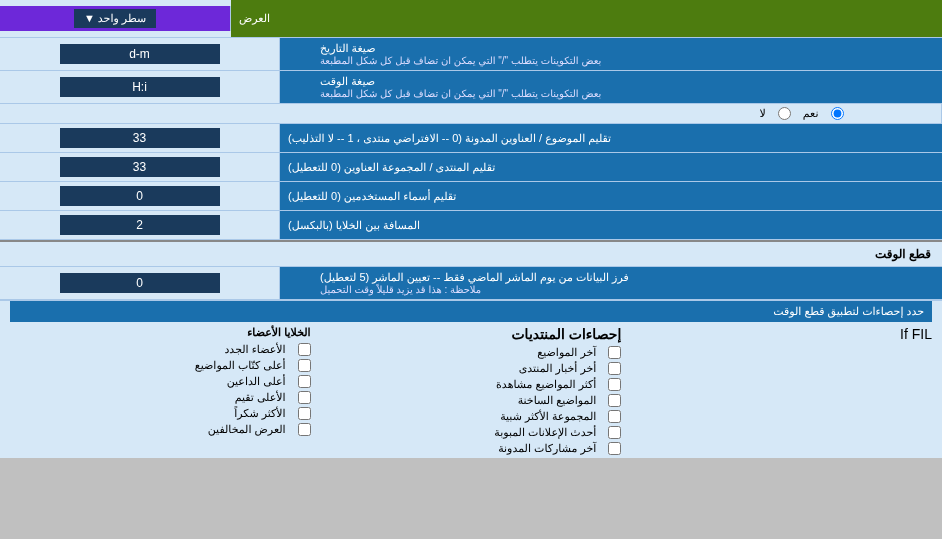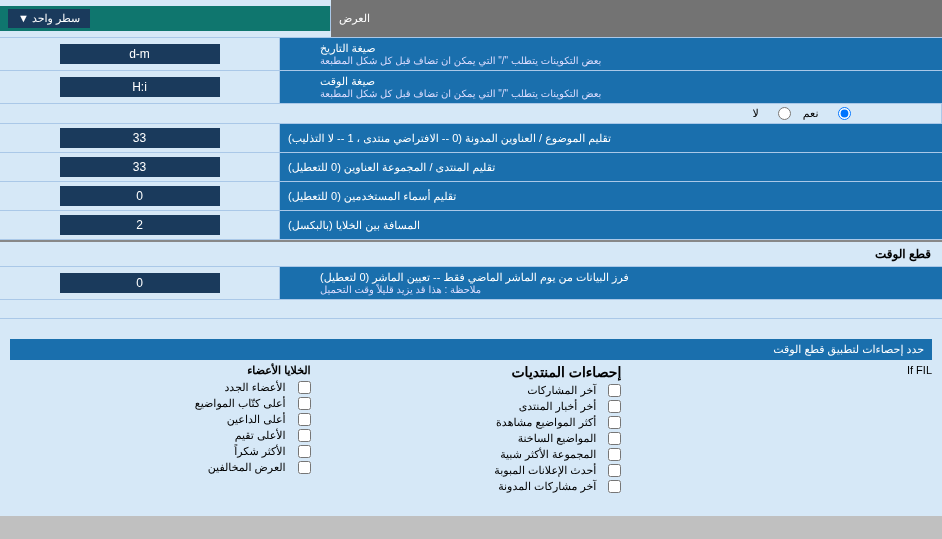--- a/index.html
+++ b/index.html
@@ -60,37 +60,37 @@
     }
     
     .row-top {
       display: flex;
       align-items: center;
       border-bottom: 1px solid #aac8e8;
       background: #d6e8f7;
     }
     .row-top .label-part {
       flex: 1;
-      background: #737373;
+      background: #4d7c0f;
       color: #fff;
       padding: 12px 8px;
       text-align: center;
       font-size: 11px;
       min-height: 28px;
       display: flex;
       align-items: center;
       justify-content: flex-end;
     }
     .row-top .input-part {
-      width: 331px;
-      background: #0f766e;
+      width: 231px;
+      background: #6d28d9;
       padding: 3px 8px;
       display: flex;
       align-items: center;
-      justify-content: flex-end;
+      justify-content: center;
       border-right: 1px solid #aac8e8;
     }
     .dropdown-btn {
       background: #1a3a5c;
       color: #fff;
       border: none;
       padding: 3px 10px;
       cursor: pointer;
       font-size: 11px;
     }
@@ -98,28 +98,27 @@
       display: flex;
       gap: 12px;
       align-items: center;
       direction: rtl;
     }
     .radio-group label {
       color: #000;
       font-size: 11px;
       display: flex;
       align-items: flex-start;
-      gap: 19px;
+      gap: 12px;
     }
     
     .checkboxes-section {
       background: #d6e8f7;
-      padding: 20px 10px;
+      padding: 0 10px;
       border-top: 1px solid #aac8e8;
-      margin-top: 18px;
     }
     .checkboxes-header {
       background: #1a6fad;
       color: #fff;
       text-align: right;
       padding: 4px 8px;
       font-size: 11px;
       margin-bottom: 4px;
     }
     .checkboxes-grid {
@@ -237,45 +236,45 @@
       <input type="text" value="2" style="">
     </div>
   </div>
 
   <div class="section-header">
     <span>قطع الوقت</span>
   </div>
 
   <div class="row">
     <div class="row-label multiline-label">
-      <span>فرز البيانات من يوم الماشر الماضي فقط -- تعيين الماشر (0 لتعطيل)</span>
+      <span>فرز البيانات من يوم الماشر الماضي فقط -- تعيين الماشر (5 لتعطيل)</span>
       <span class="sub-text">ملاحظة : هذا قد يزيد قليلاً وقت التحميل</span>
     </div>
     <div class="row-input">
       <input type="text" value="0" style="">
     </div>
   </div>
 
   <div class="checkboxes-section">
     <div class="checkboxes-header">
       <span>حدد إحصاءات لتطبيق قطع الوقت</span>
     </div>
     <div class="checkboxes-grid">
 
       <div class="checkboxes-col">
-        <div style="font-size:11px; color:#000;">
+        <div style="font-size:14px; color:#000;">
           <span>If FIL</span>
         </div>
       </div>
 
       <div class="checkboxes-col">
         <div style="font-weight:bold; margin-bottom:4px; font-size:14px;">إحصاءات المنتديات</div>
         <div class="checkbox-item">
             <input type="checkbox" style="">
-            <span>آخر المشاركات</span>
+            <span>آخر المواضيع</span>
           </div>
         <div class="checkbox-item">
             <input type="checkbox" style="">
             <span>أخر أخبار المنتدى</span>
           </div>
         <div class="checkbox-item">
             <input type="checkbox" style="">
             <span>أكثر المواضيع مشاهدة</span>
           </div>
         <div class="checkbox-item">

